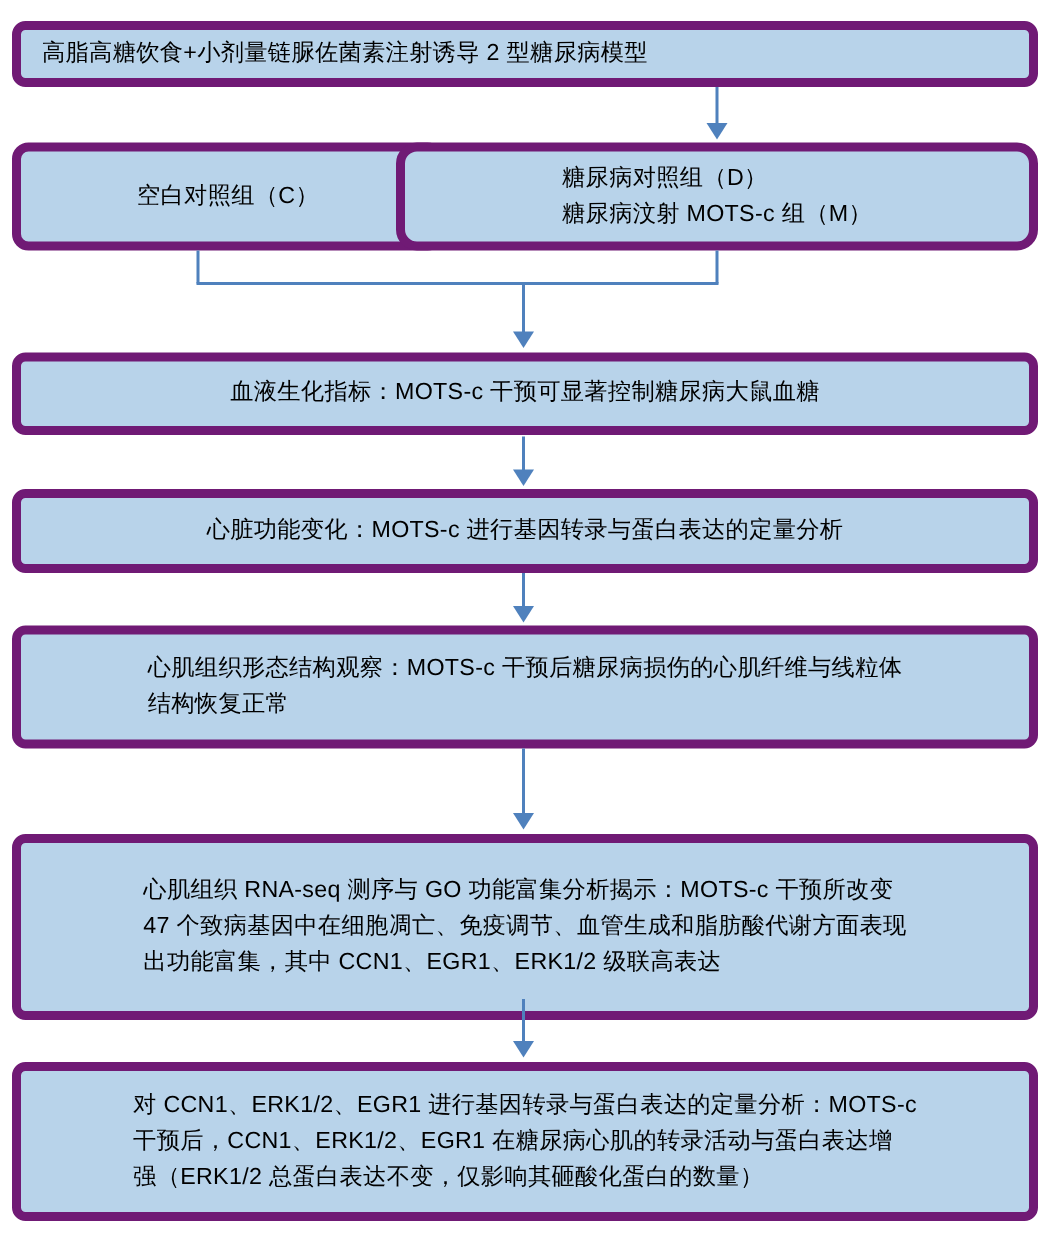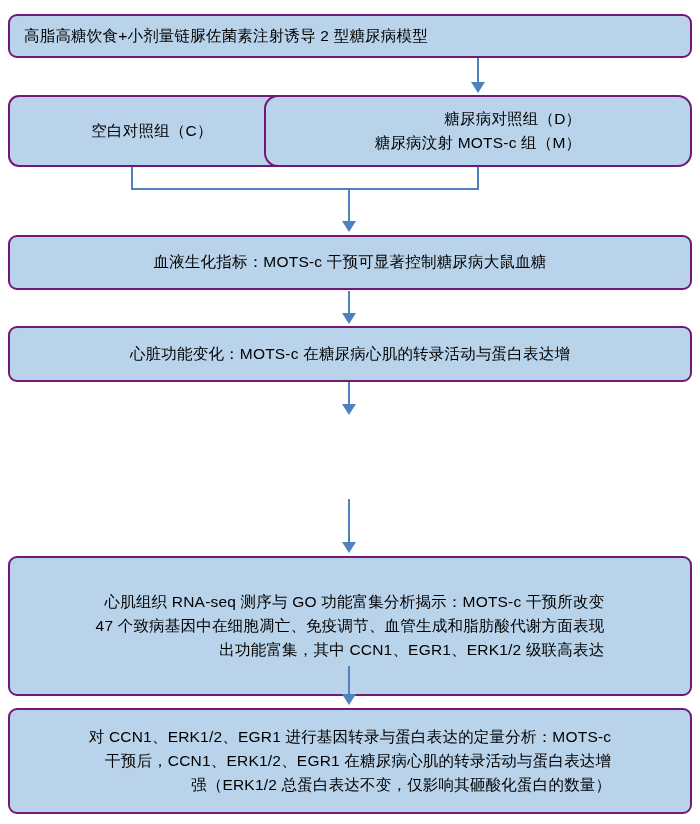--- a/index.html
+++ b/index.html
@@ -16,43 +16,43 @@
   }
   #flow {
     position: relative;
     width: 700px;
     height: 824px;
   }
   .box {
     position: absolute;
     box-sizing: border-box;
     background: #b8d3ea;
-    border: 2px solid #701a75;
+    border: 6px solid #701a75;
     border-radius: 9px;
     display: flex;
     align-items: center;
     justify-content: center;
-    text-align: right;
+    text-align: left;
     font-size: 15.5px;
     line-height: 1.55;
     letter-spacing: 0.2px;
     padding: 4px 10px;
   }
   .box .txt {
     display: block;
     white-space: pre-line;
   }
   
   #box-model      { left: 8px;   top: 14px;  width: 684px; height: 44px; justify-content: flex-start; padding-left: 14px; }
   #box-control    { left: 8px;   top: 95px;  width: 288px; height: 72px; border-radius: 11px; }
   #box-diabetic   { left: 264px; top: 95px;  width: 428px; height: 72px; border-radius: 14px; }
   #box-blood      { left: 8px;   top: 235px; width: 684px; height: 55px; }
   #box-cardiac    { left: 8px;   top: 326px; width: 684px; height: 56px; }
   #box-histology  { left: 8px;   top: 417px; width: 684px; height: 82px; }
-  #box-rnaseq     { left: 8px;   top: 556px; width: 684px; height: 140px; }
+  #box-rnaseq     { left: 8px;   top: 556px; width: 684px; height: 124px; }
   #box-quant      { left: 8px;   top: 708px; width: 684px; height: 106px; }
 
   
   .conn {
     position: absolute;
     pointer-events: none;
   }
   .vline {
     position: absolute;
     width: 2px;
@@ -106,28 +106,32 @@
   <div class="box" id="box-blood">
     <span class="txt">血液生化指标：MOTS-c 干预可显著控制糖尿病大鼠血糖</span>
   </div>
 
   <div class="conn">
     <div class="vline" style="left:348px; top:291px; height:23px;"></div>
     <div class="arrowhead" style="left:342px; top:313px;"></div>
   </div>
 
   <div class="box" id="box-cardiac">
-    <span class="txt">心脏功能变化：MOTS-c 在糖尿病心肌的转录活动与蛋白表达增</span>
+    <span class="txt">心脏功能变化：MOTS-c 进行基因转录与蛋白表达的定量分析</span>
   </div>
 
   <div class="conn">
     <div class="vline" style="left:348px; top:382px; height:23px;"></div>
     <div class="arrowhead" style="left:342px; top:404px;"></div>
   </div>
 
+  <div class="box" id="box-histology">
+    <span class="txt">心肌组织形态结构观察：MOTS-c 干预后糖尿病损伤的心肌纤维与线粒体
+结构恢复正常</span>
+  </div>
 
   <div class="conn">
     <div class="vline" style="left:348px; top:499px; height:44px;"></div>
     <div class="arrowhead" style="left:342px; top:542px;"></div>
   </div>
 
   <div class="box" id="box-rnaseq">
     <span class="txt">心肌组织 RNA-seq 测序与 GO 功能富集分析揭示：MOTS-c 干预所改变
 47 个致病基因中在细胞凋亡、免疫调节、血管生成和脂肪酸代谢方面表现
 出功能富集，其中 CCN1、EGR1、ERK1/2 级联高表达</span>

